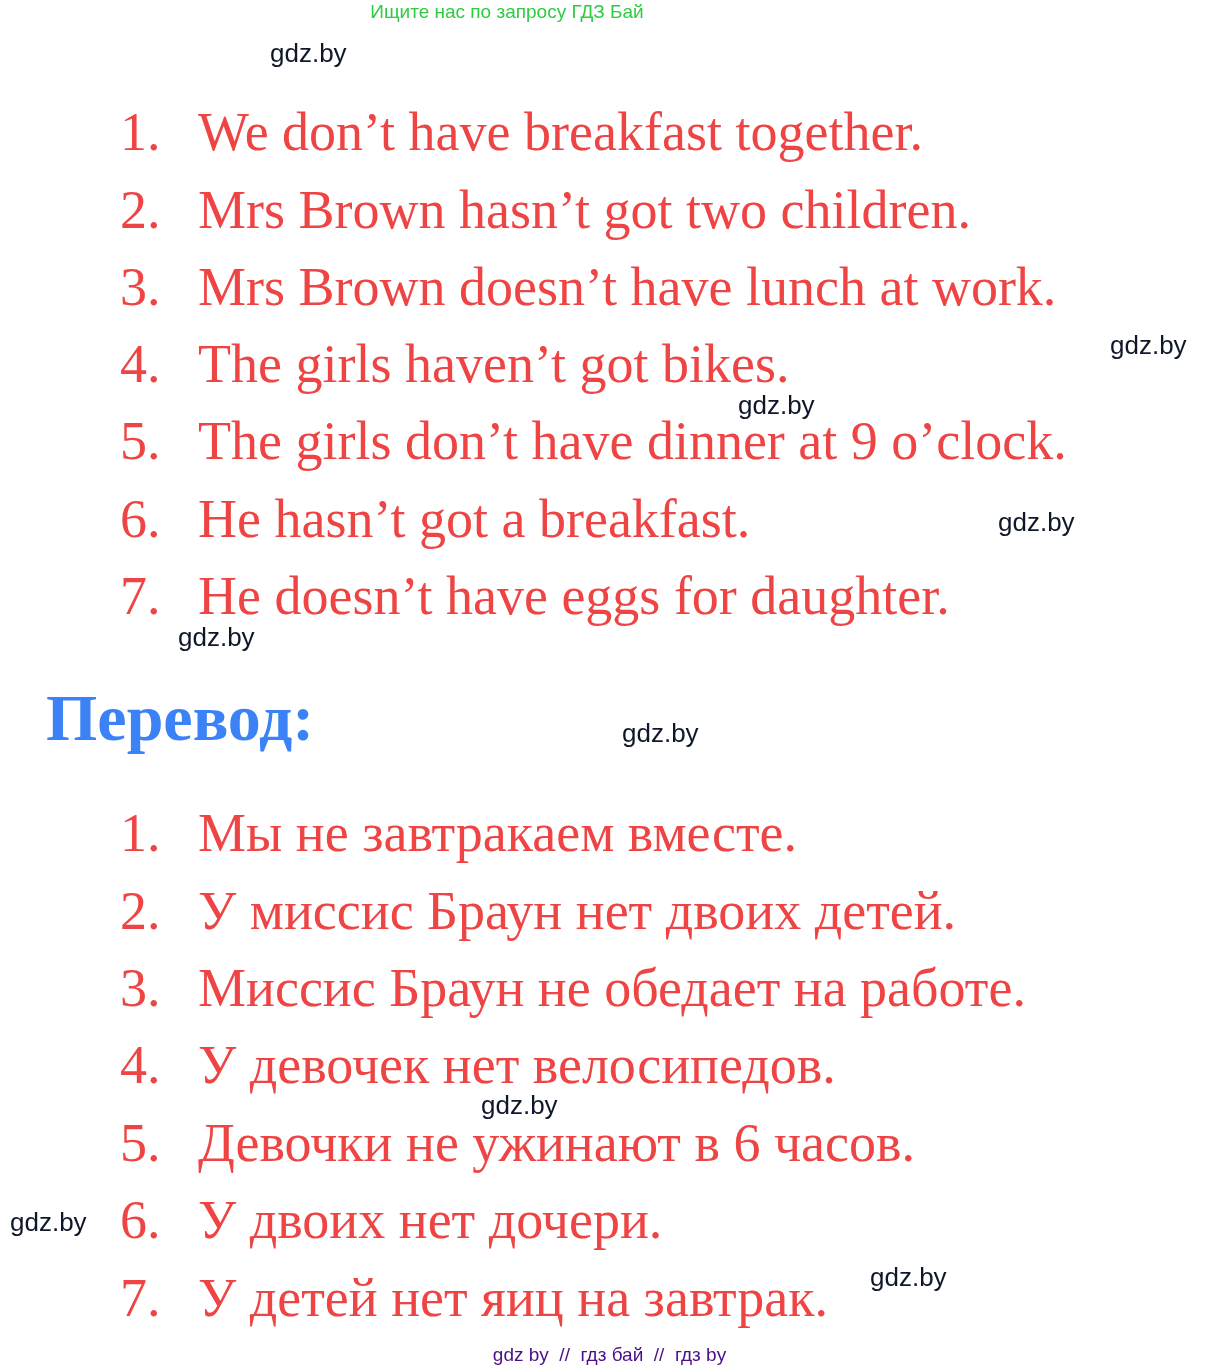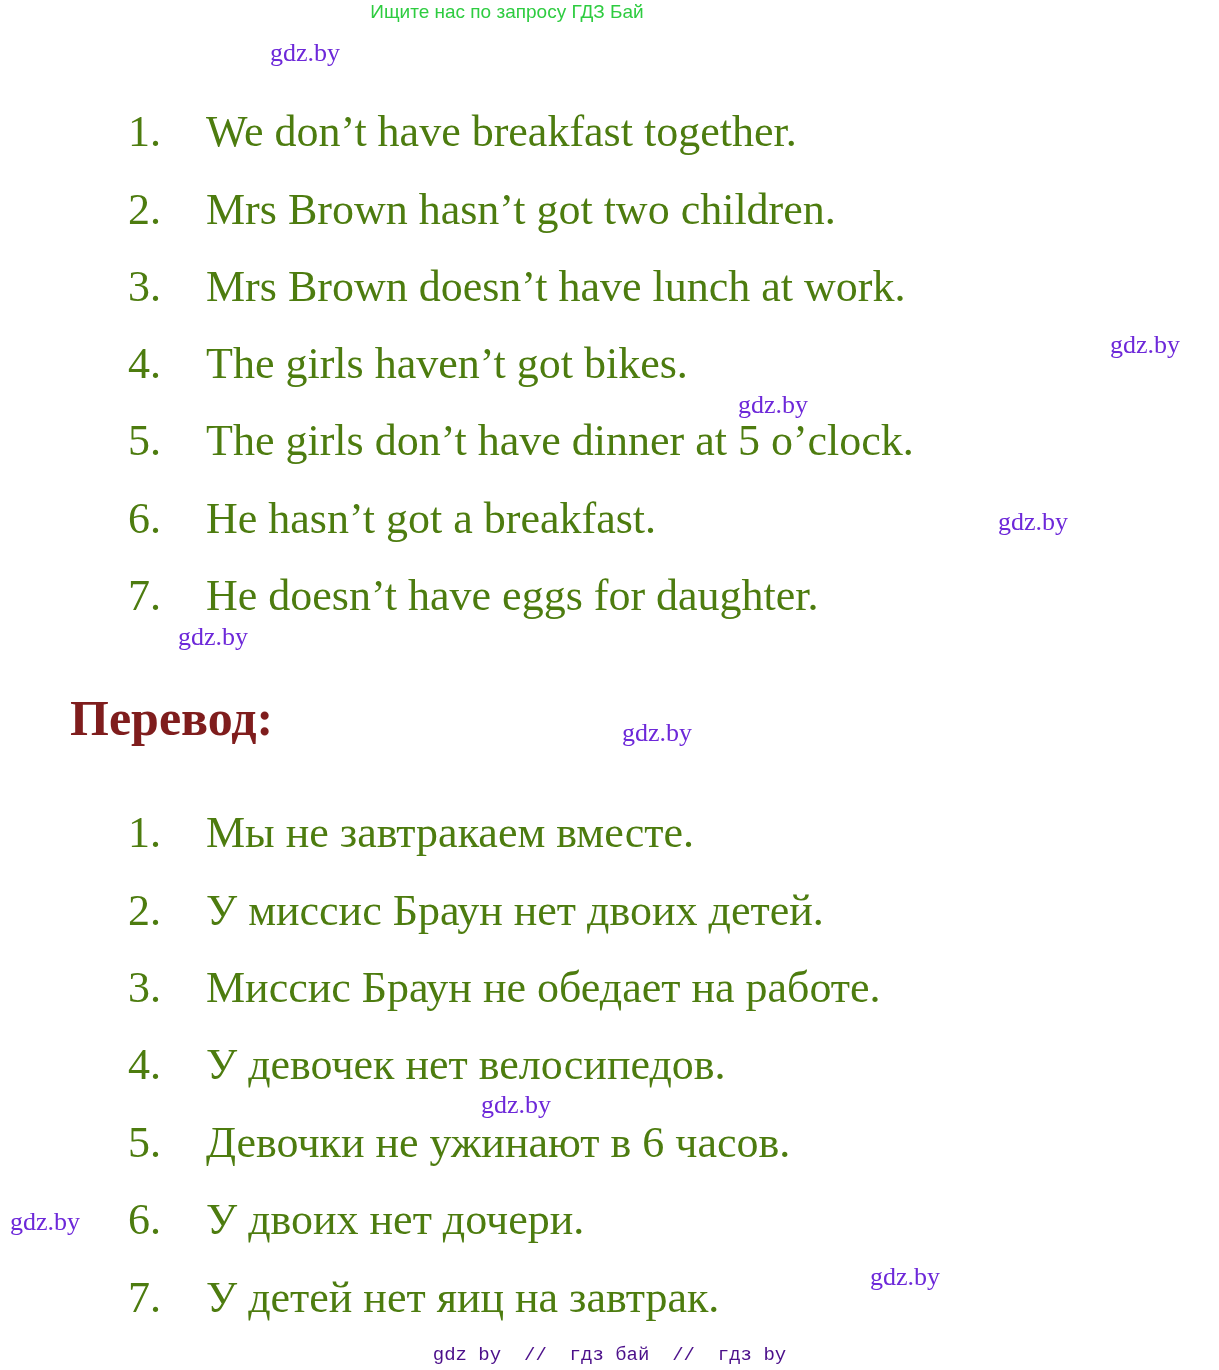--- a/index.html
+++ b/index.html
@@ -3,35 +3,35 @@
 <meta charset="utf-8">
 <style>
   html, body { margin: 0; padding: 0; background: #ffffff; }
   body { width: 1219px; height: 1370px; position: relative; overflow: hidden; }
   .banner {
     position: absolute; left: 0; top: 0; width: 1014px; text-align: center;
     font-family: "Liberation Sans", sans-serif; font-size: 19px; color: #2ecc40;
     line-height: 24px;
   }
   .wm {
-    position: absolute; font-family: Liberation Serif, serif; font-size: 26px;
-    color: #6d28d9; line-height: 30px;
+    position: absolute; font-family: Liberation Sans, sans-serif; font-size: 26px;
+    color: #0f172a; line-height: 30px;
   }
   .line {
-    position: absolute; left: 128px; font-family: "Liberation Serif", serif;
-    font-size: 44px; color: #4d7c0f; line-height: 60px; white-space: nowrap;
+    position: absolute; left: 120px; font-family: "Liberation Serif", serif;
+    font-size: 54px; color: #ef4444; line-height: 60px; white-space: nowrap;
   }
   .line .num { display: inline-block; width: 78px; }
   .heading {
     position: absolute; left: 46px; top: 688px; font-family: "Liberation Serif", serif;
-    font-weight: bold; font-size: 50px; color: #7f1d1d; line-height: 60px; margin-left: 24px;
+    font-weight: bold; font-size: 66px; color: #3b82f6; line-height: 60px;
   }
   .footer {
     position: absolute; left: 0; top: 1343px; width: 1219px; text-align: center;
-    font-family: Liberation Mono, monospace; font-size: 19px; color: #4b0f8a;
+    font-family: Liberation Sans, sans-serif; font-size: 19px; color: #4b0f8a;
     line-height: 24px;
   }
 </style>
 </head>
 <body>
 
 <div class="banner">Ищите нас по запросу ГДЗ Бай</div>
 
 <div class="wm" style="left:270px;top:38px">gdz.by</div>
 <div class="wm" style="left:1110px;top:330px">gdz.by</div>
@@ -41,21 +41,21 @@
 <div class="wm" style="left:622px;top:718px">gdz.by</div>
 <div class="wm" style="left:481px;top:1090px">gdz.by</div>
 <div class="wm" style="left:10px;top:1207px">gdz.by</div>
 <div class="wm" style="left:870px;top:1262px">gdz.by</div>
 
 <div>
   <div class="line" style="top:102px"><span class="num">1.</span><span>We don’t have breakfast together.</span></div>
   <div class="line" style="top:180px"><span class="num">2.</span><span>Mrs Brown hasn’t got two children.</span></div>
   <div class="line" style="top:257px"><span class="num">3.</span><span>Mrs Brown doesn’t have lunch at work.</span></div>
   <div class="line" style="top:334px"><span class="num">4.</span><span>The girls haven’t got bikes.</span></div>
-  <div class="line" style="top:411px"><span class="num">5.</span><span>The girls don’t have dinner at 5 o’clock.</span></div>
+  <div class="line" style="top:411px"><span class="num">5.</span><span>The girls don’t have dinner at 9 o’clock.</span></div>
   <div class="line" style="top:489px"><span class="num">6.</span><span>He hasn’t got a breakfast.</span></div>
   <div class="line" style="top:566px"><span class="num">7.</span><span>He doesn’t have eggs for daughter.</span></div>
 </div>
 
 <div class="heading">Перевод:</div>
 
 <div>
   <div class="line" style="top:803px"><span class="num">1.</span><span>Мы не завтракаем вместе.</span></div>
   <div class="line" style="top:881px"><span class="num">2.</span><span>У миссис Браун нет двоих детей.</span></div>
   <div class="line" style="top:958px"><span class="num">3.</span><span>Миссис Браун не обедает на работе.</span></div>

